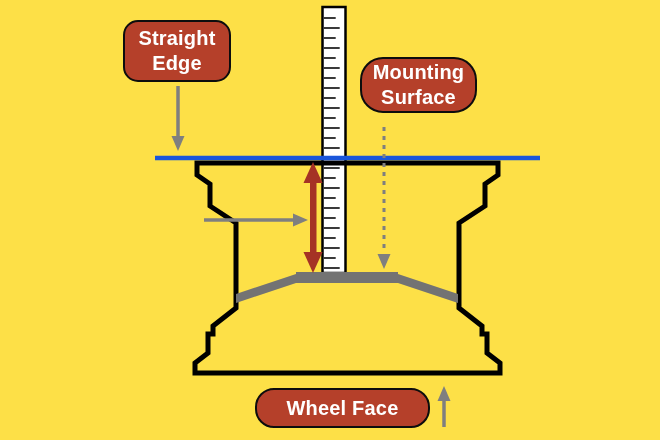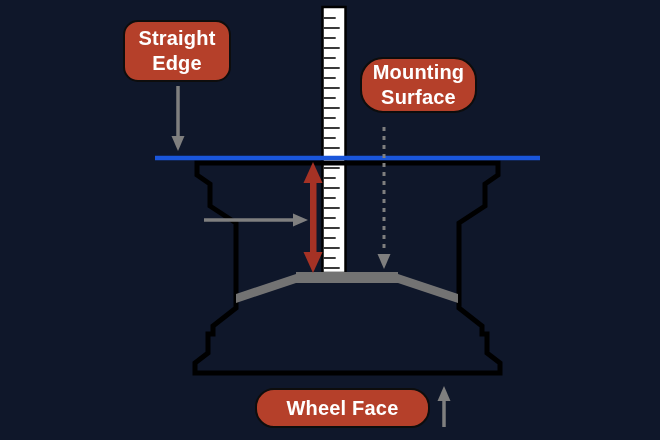--- a/index.html
+++ b/index.html
@@ -1,17 +1,17 @@
 <!DOCTYPE html>
 <html style="--label-fill: #b5402a; --label-text: #ffffff; --outline: #000000; --straight-edge-line: #1a56db; --measure-arrow: #a53225; --pointer-gray: #7f7f7f; --mounting-surface-fill: #737373;"><head>
 <meta charset="utf-8">
 <style>
   html,body{margin:0;padding:0;background:#fff;}
   #stage{
-    position:relative;width:660px;height:440px;background:#0f172a;
+    position:relative;width:660px;height:440px;background:#fde047;
     font-family:"Liberation Sans",sans-serif;overflow:hidden;
   }
   #diagram-svg{position:absolute;left:0;top:0;}
   .callout{
     position:absolute;display:flex;align-items:center;justify-content:center;
     background:var(--label-fill,#b5402a);
     border:2.5px solid #0d0d0d;border-radius:15px;
     color:var(--label-text,#fff);font-weight:bold;font-size:20px;line-height:25px;
     text-align:center;white-space:pre-line;letter-spacing:.2px;
     box-sizing:border-box;

